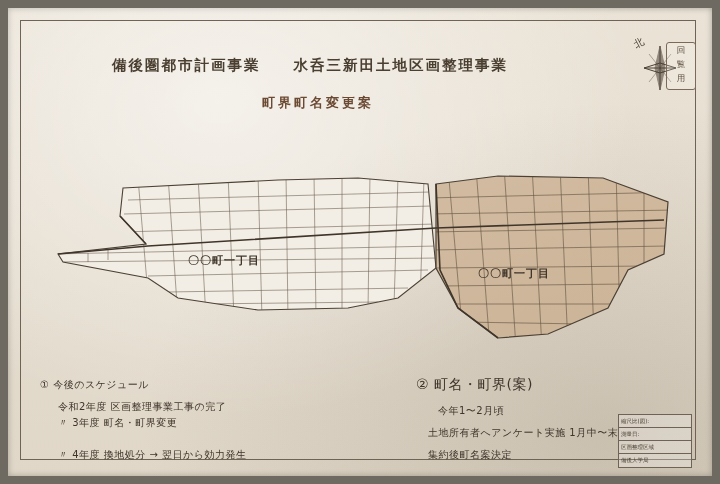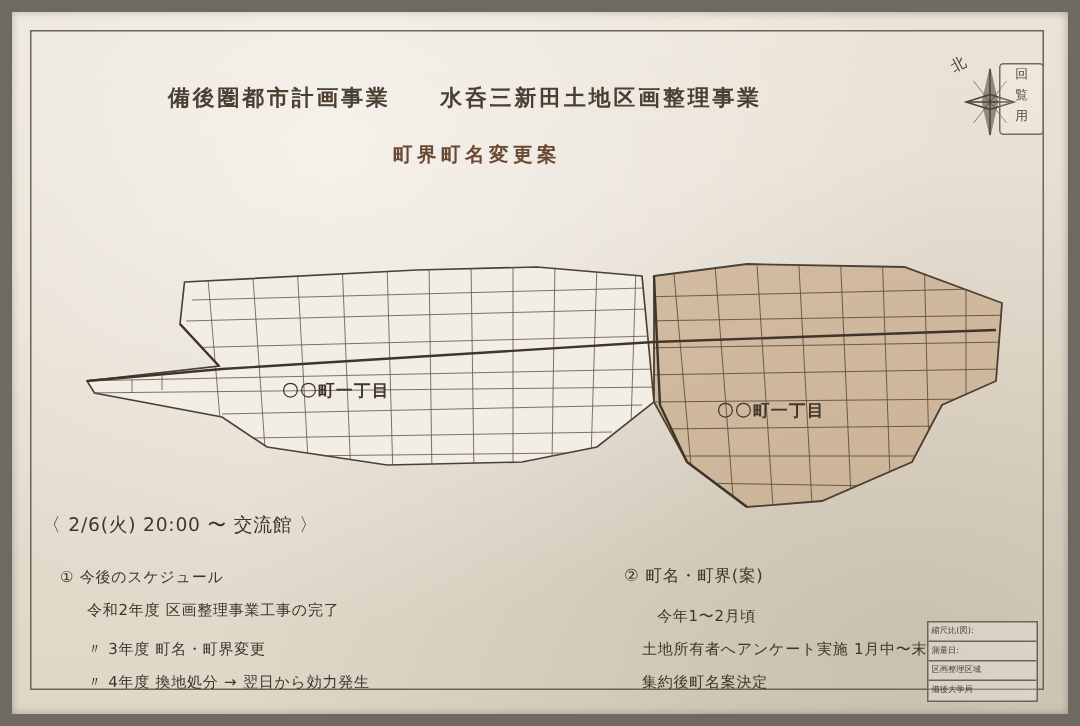--- a/index.html
+++ b/index.html
@@ -74,24 +74,24 @@
   
   .hand{
     color:#3f352a;
     font-family:"DejaVu Sans", sans-serif;
     font-size:10px;
     letter-spacing:.5px;
   }
   #note-venue{left:20px;top:334px;font-size:12.5px;}
   #note-l1{left:32px;top:370px;}
   #note-l2{left:50px;top:392px;}
-  #note-l3{left:50px;top:418px;}
+  #note-l3{left:50px;top:408px;}
   #note-l4{left:50px;top:440px;}
 
-  #note-r0{left:408px;top:368px;font-size:11px;}
+  #note-r0{left:408px;top:368px;font-size:14px;}
   #note-r1{left:430px;top:396px;}
   #note-r2{left:420px;top:418px;}
   #note-r3{left:420px;top:440px;}
 
   
   #legend{
     position:absolute;left:610px;top:406px;width:72px;height:52px;
     border:1px solid #6e6354;font-size:5.5px;color:#4b4034;
     background:rgba(255,255,255,.25);
   }
@@ -169,21 +169,20 @@
         <path d="M30 96 L120 88 L408 70 L636 62"></path>
         <path d="M408 26 L412 112 L430 150 L470 180"></path>
         <path d="M92 58 L118 86"></path>
       </g>
     </svg>
   </div>
 
   <div class="txt maplabel" id="label-left">〇〇町一丁目</div>
   <div class="txt maplabel" id="label-right">〇〇町一丁目</div>
 
-  <div class="txt hand" id="note-venue">〈 2/6(火) 20:00 〜  交流館 〉</div>
 
   <div class="txt hand" id="note-l1">① 今後のスケジュール</div>
   <div class="txt hand" id="note-l2">令和2年度  区画整理事業工事の完了</div>
   <div class="txt hand" id="note-l3">〃 3年度   町名・町界変更</div>
   <div class="txt hand" id="note-l4">〃 4年度   換地処分 → 翌日から効力発生</div>
 
   <div class="txt hand" id="note-r0">② 町名・町界(案)</div>
   <div class="txt hand" id="note-r1">今年1〜2月頃</div>
   <div class="txt hand" id="note-r2">土地所有者へアンケート実施 1月中〜末</div>
   <div class="txt hand" id="note-r3">集約後町名案決定</div>

